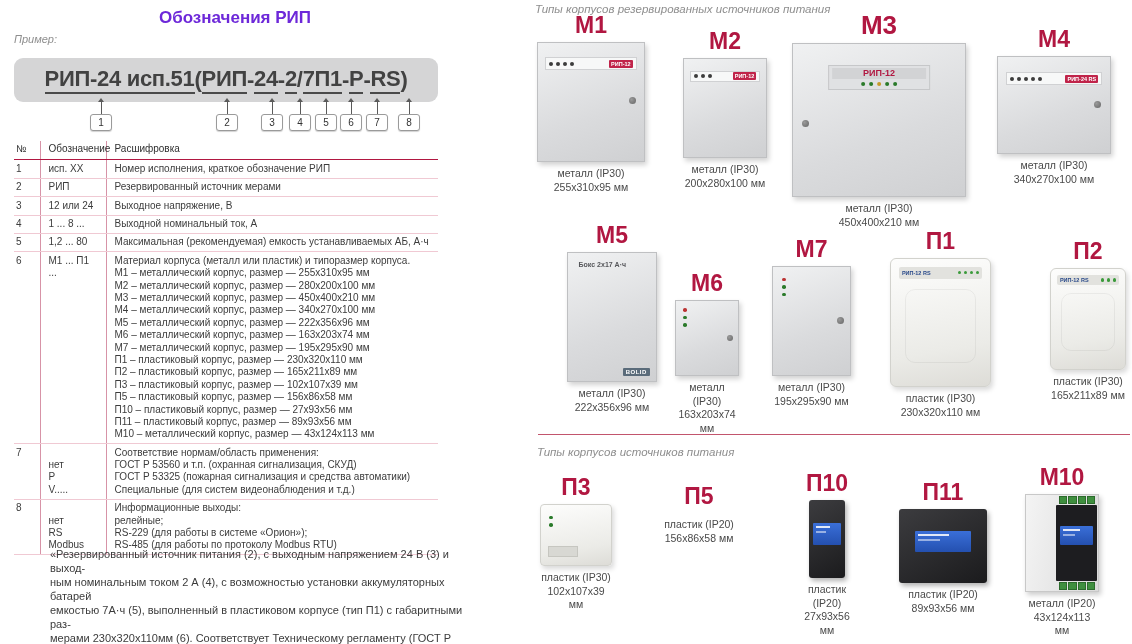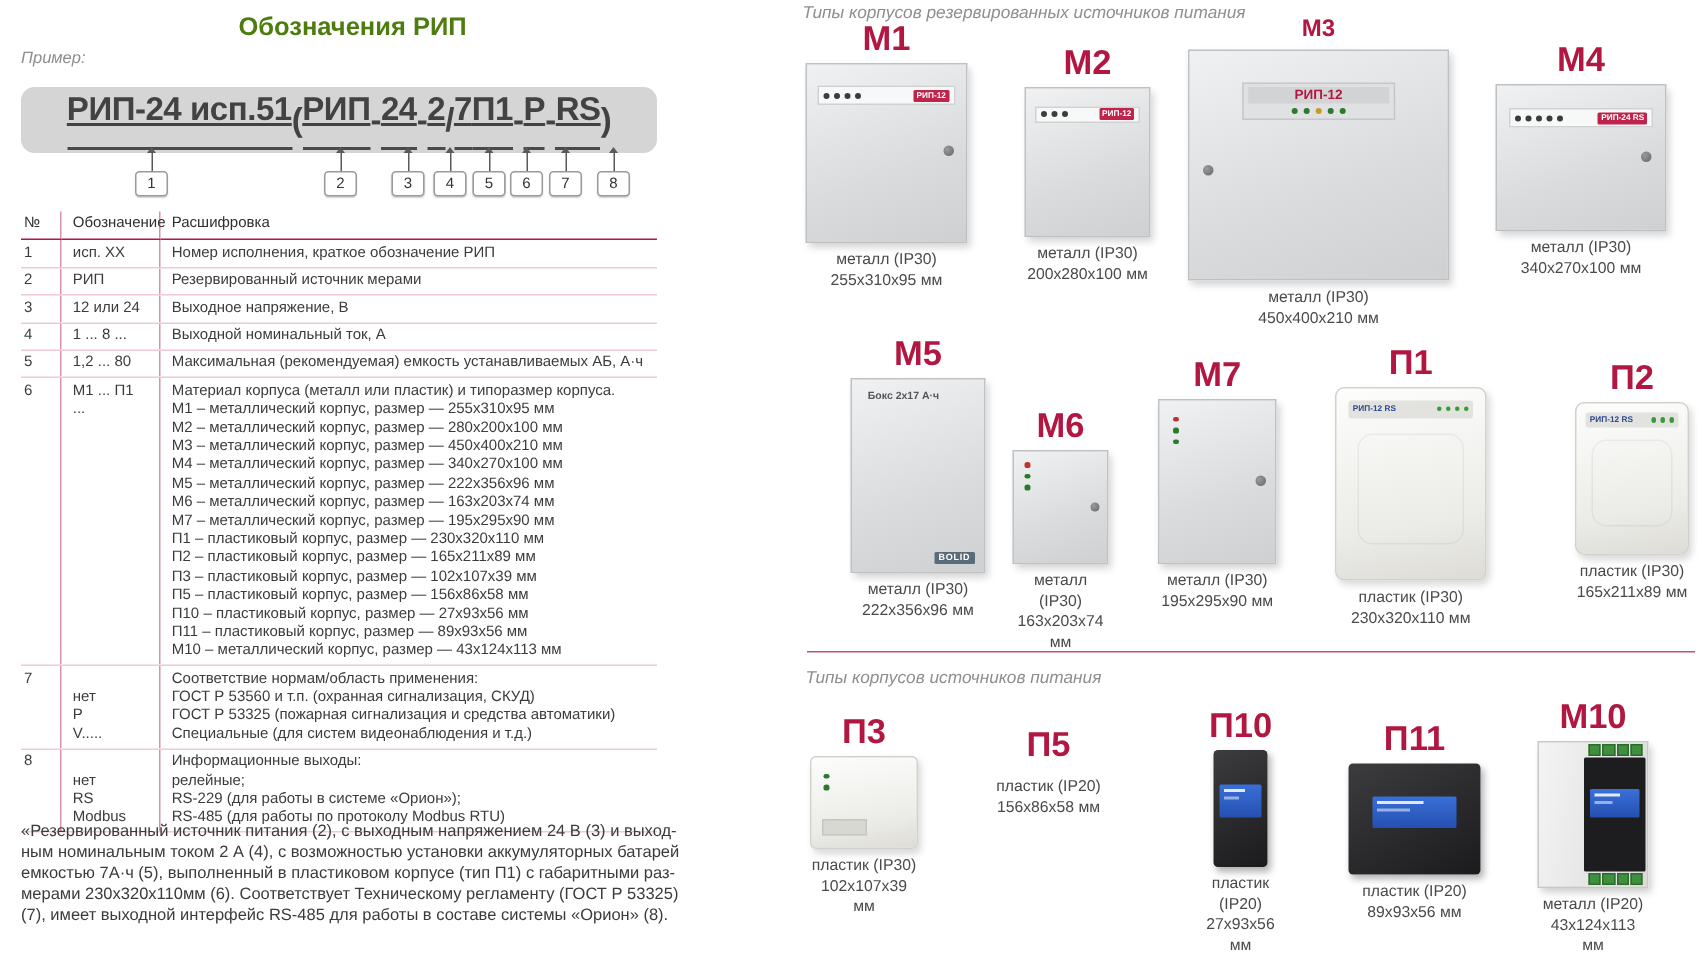--- a/index.html
+++ b/index.html
@@ -1,41 +1,41 @@
 <!DOCTYPE html>
 <html lang="ru"><head>
 <meta charset="utf-8">
 <style>
   html,body{margin:0;padding:0;background:#fff;}
   .page{position:relative;width:1132px;height:644px;background:#ffffff;overflow:hidden;
         font-family:"Liberation Sans",sans-serif;color:#3c3c3c;}
 
   
   .doc-title{position:absolute;left:0;top:8px;width:470px;text-align:center;
-             font-size:17px;font-weight:bold;color:#4d7c0f;}
+             font-size:17px;font-weight:bold;color:#6d28d9;}
   .example-label{position:absolute;left:14px;top:33px;font-size:11px;font-style:italic;color:#8e8e8e;}
   .desig-box{position:absolute;left:14px;top:58px;width:424px;height:44px;background:#d5d5d6;
              border-radius:9px;display:flex;align-items:center;justify-content:center;
              font-size:22px;font-weight:bold;color:#424242;letter-spacing:-0.3px;white-space:nowrap;}
-  .desig-box .u{border-bottom:2px solid #4a4a4a;padding-bottom:12px;text-decoration:underline;}
+  .desig-box .u{border-bottom:2px solid #4a4a4a;padding-bottom:0px;}
   .marker{position:absolute;width:22px;top:102px;display:flex;flex-direction:column;align-items:center;}
   .m-line{width:1px;height:12px;background:#5a5a5a;position:relative;}
   .m-line::before{content:"";position:absolute;top:-4px;left:-2.5px;border-left:3px solid transparent;
                   border-right:3px solid transparent;border-bottom:4px solid #5a5a5a;}
   .m-box{width:20px;height:15px;border:1px solid #9a9a9a;border-radius:3px;background:#fff;
          box-shadow:0 1px 1px rgba(0,0,0,0.18);font-size:10px;color:#333;
          display:flex;align-items:center;justify-content:center;}
 
   table.legend{position:absolute;left:14px;top:141px;width:424px;border-collapse:collapse;
                font-size:10px;line-height:1.24;color:#3c3c3c;table-layout:fixed;}
   table.legend th{font-weight:normal;text-align:left;color:#2f2f2f;
                   border-bottom:1.5px solid #b11741;padding:2px 6px 4px 2px;}
   table.legend td{border-bottom:1px solid #f0c9d3;padding:2.5px 6px 2.5px 2px;vertical-align:top;}
   table.legend th+th, table.legend td+td{border-left:1px solid #d793a7;padding-left:8px;}
-  .ml{white-space:pre-line;}
+  .ml{white-space:pre-line;margin-left:36px;}
 
   .descr{position:absolute;left:14px;top:547px;width:462px;font-size:11px;line-height:1.28;color:#3b3b3b;}
   .descr .descr-title{margin-bottom:1px;}
 
   
   .section-title{position:absolute;font-size:11.5px;font-style:italic;color:#8e8e8e;}
   .divider{position:absolute;left:538px;top:434px;width:592px;height:1px;background:#c2556d;}
 
   .case{position:absolute;display:flex;flex-direction:column;align-items:center;}
   .case-label{font-size:23px;font-weight:bold;color:#b11741;line-height:1;margin-bottom:5px;}
@@ -283,21 +283,21 @@
           <span class="chip">РИП-12</span>
         </div>
     </div>
     <div class="case-caption">
         <div>металл (IP30)</div>
         <div>200х280х100 мм</div>
       </div>
   </div>
 
   <div class="case" style="left:793px;top:12px;width:172px">
-    <div class="case-label" style="font-size:16px">М3</div>
+    <div class="case-label" style="font-size:26px">М3</div>
     <div class="dev metal" style="height:152px">
       <div class="plate">
         <div class="plate-title">РИП-12</div>
         <div class="plate-leds">
             <i></i>
             <i></i>
             <i></i>
             <i></i>
             <i></i>
           </div>

